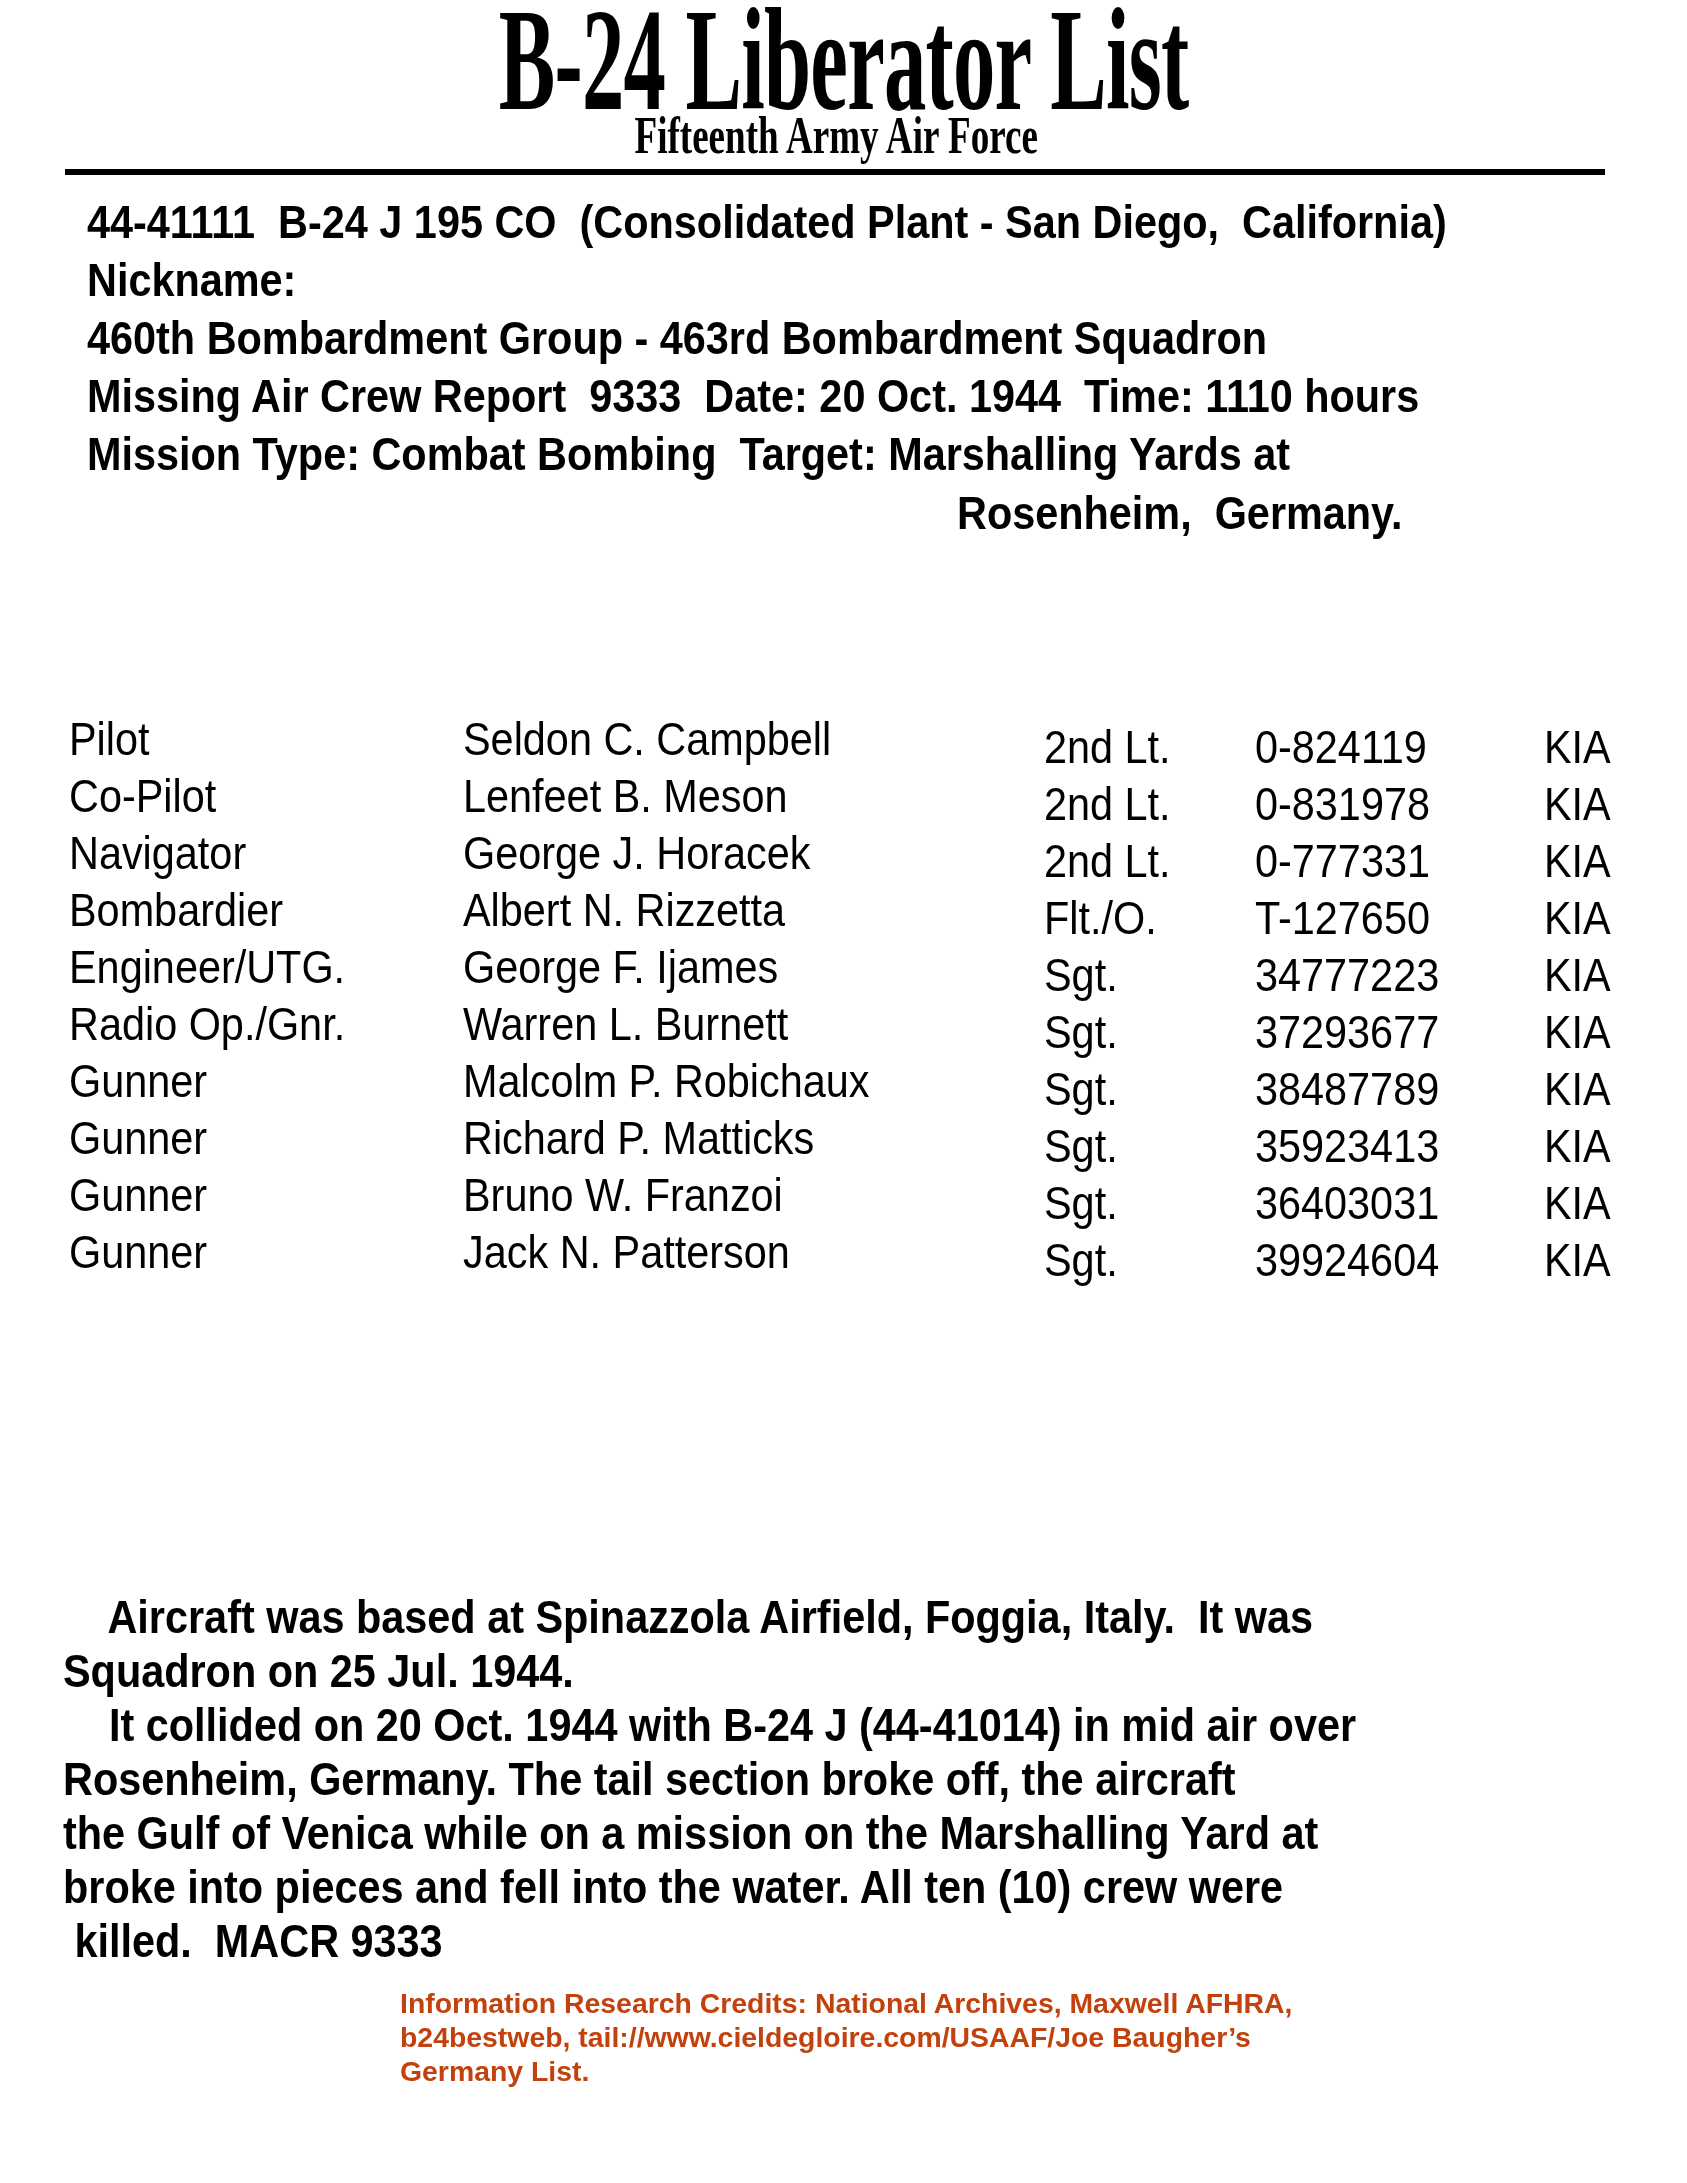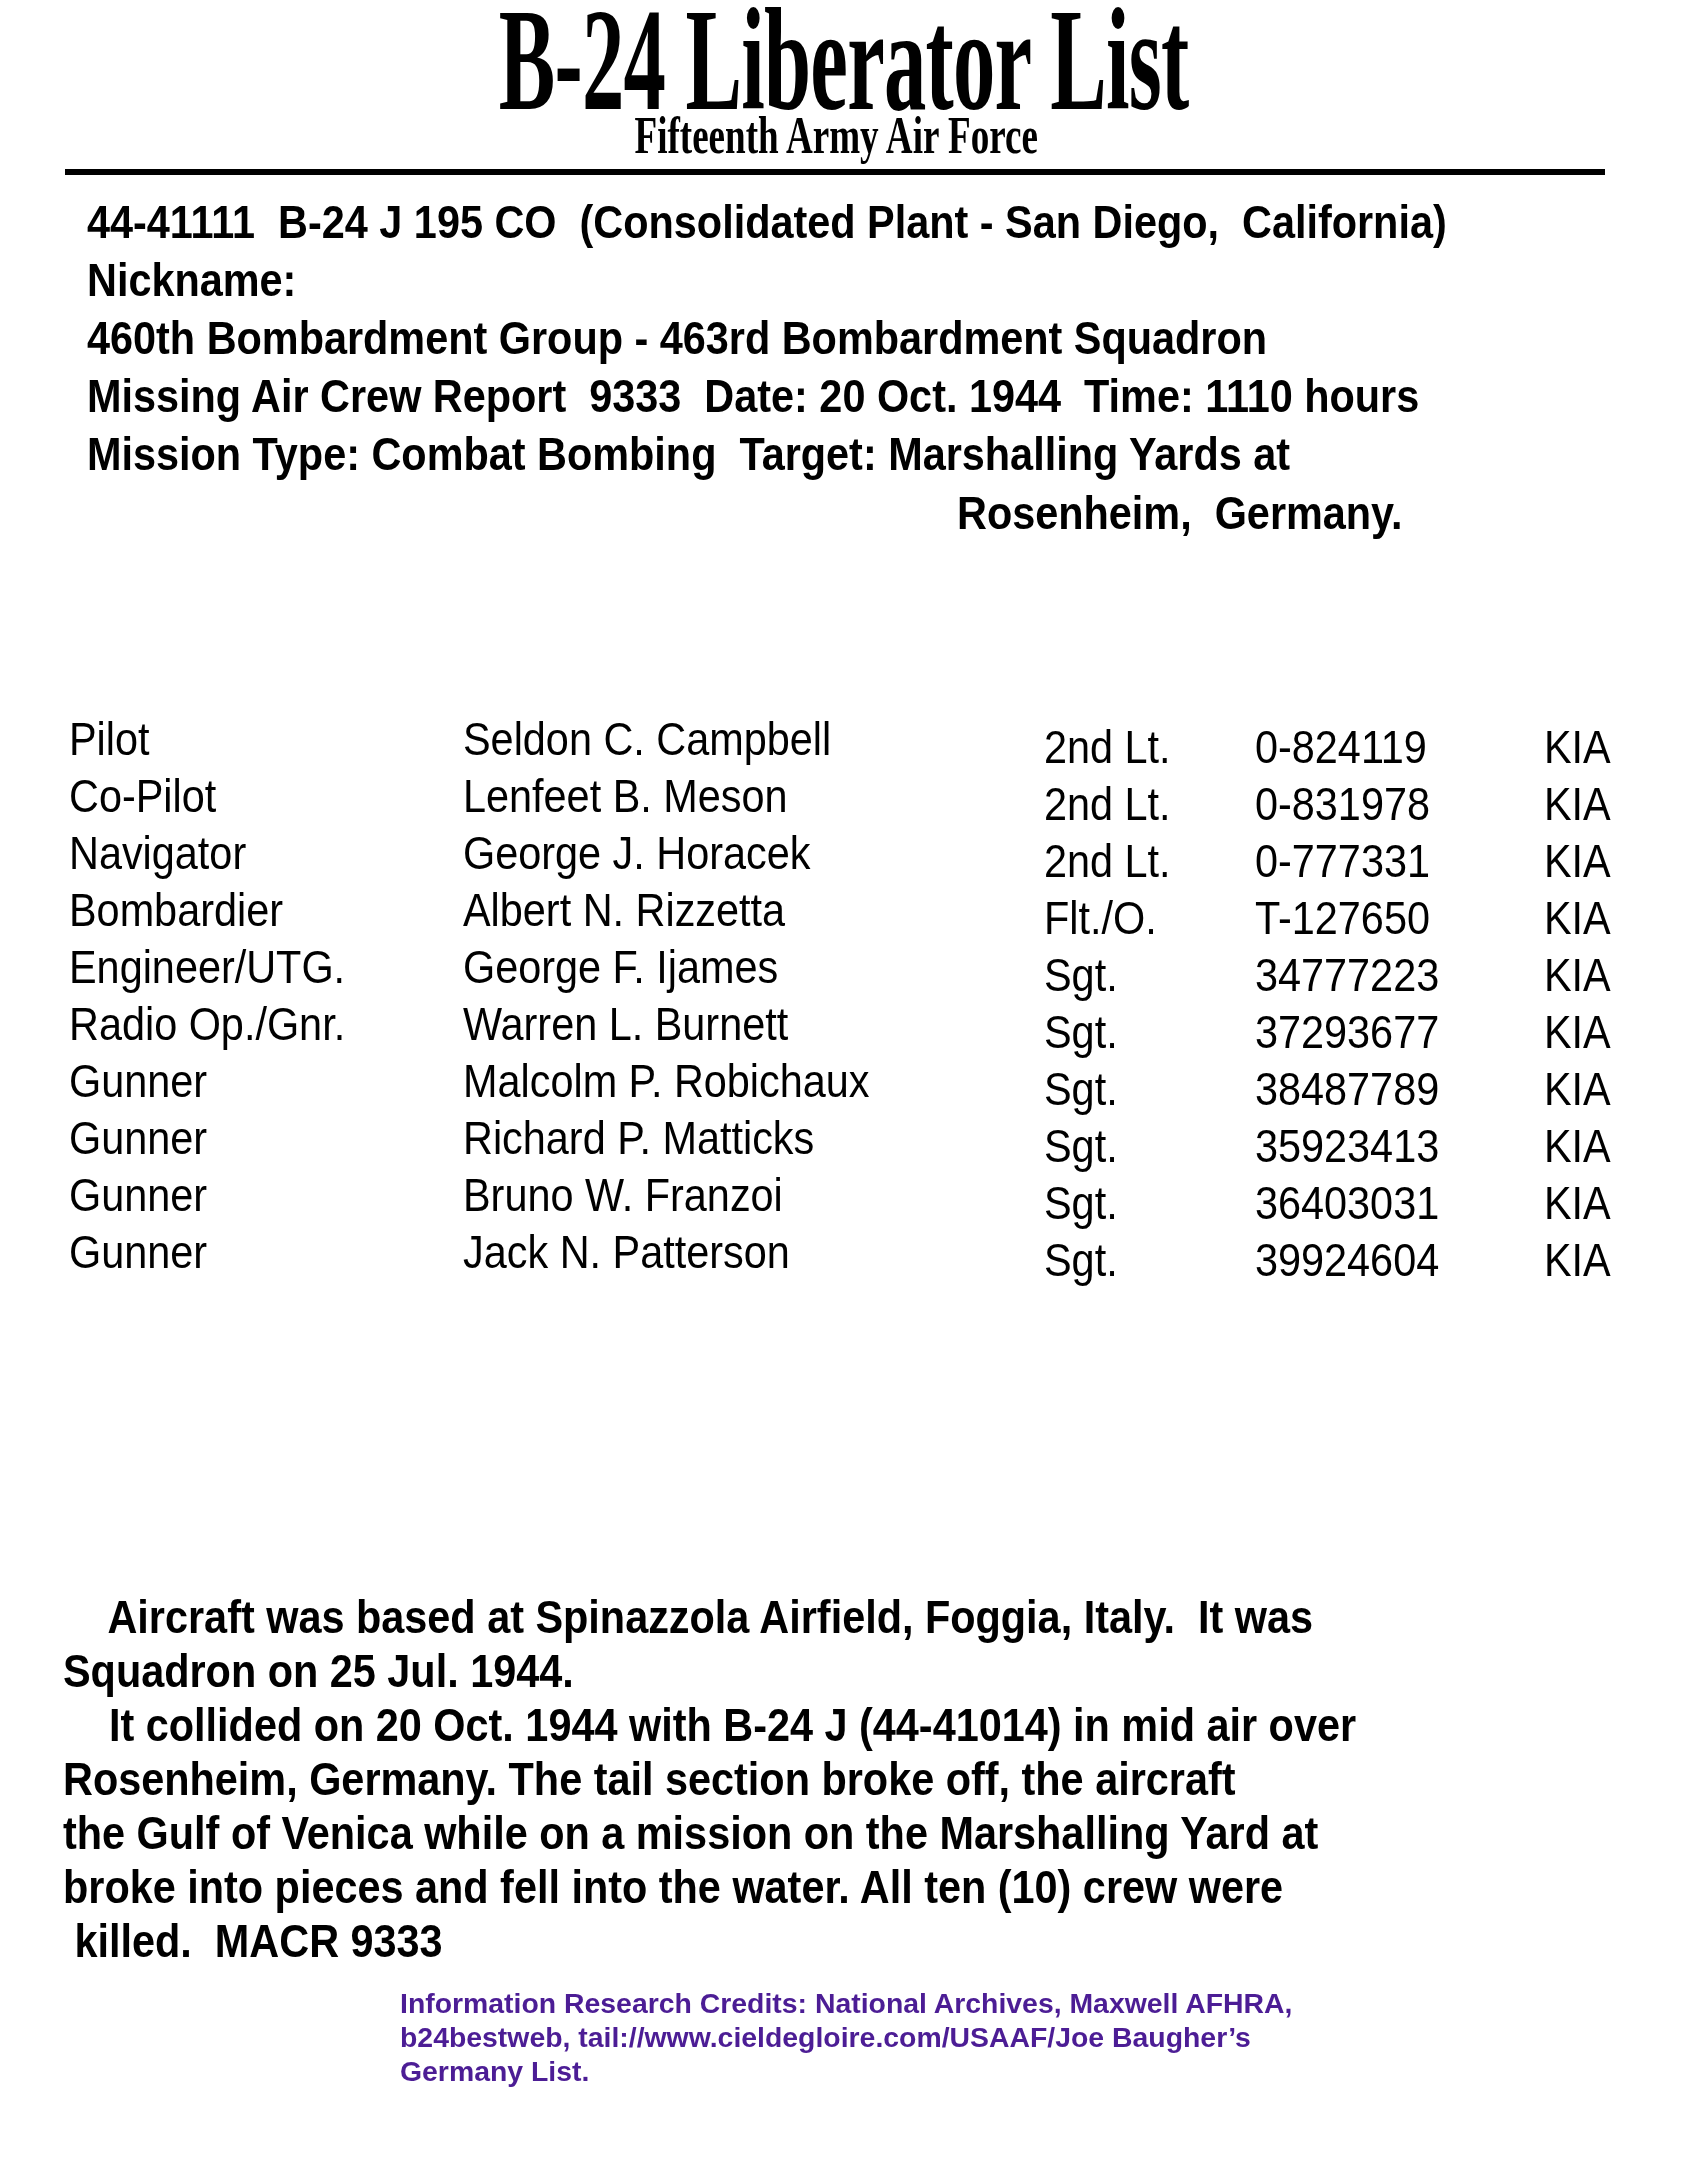--- a/index.html
+++ b/index.html
@@ -197,20 +197,20 @@
   <div class="narr">
     <div class="nline"><span class="cx">    Aircraft was based at Spinazzola Airfield, Foggia, Italy.  It was</span></div>
     <div class="nline"><span class="cx">Squadron on 25 Jul. 1944.</span></div>
     <div class="nline"><span class="cx">    It collided on 20 Oct. 1944 with B-24 J (44-41014) in mid air over</span></div>
     <div class="nline"><span class="cx">Rosenheim, Germany. The tail section broke off, the aircraft</span></div>
     <div class="nline"><span class="cx">the Gulf of Venica while on a mission on the Marshalling Yard at</span></div>
     <div class="nline"><span class="cx">broke into pieces and fell into the water. All ten (10) crew were</span></div>
     <div class="nline"><span class="cx"> killed.  MACR 9333</span></div>
   </div>
 
-  <div class="credits" style="color: #4c1d95;">
+  <div class="credits" style="color: #c2410c;">
     <div class="credline"><span class="cx">Information Research Credits: National Archives, Maxwell AFHRA,</span></div>
     <div class="credline"><span class="cx">b24bestweb, tail://www.cieldegloire.com/USAAF/Joe Baugher’s</span></div>
     <div class="credline"><span class="cx">Germany List.</span></div>
   </div>
 
 </div>
 
 
 </body></html>

